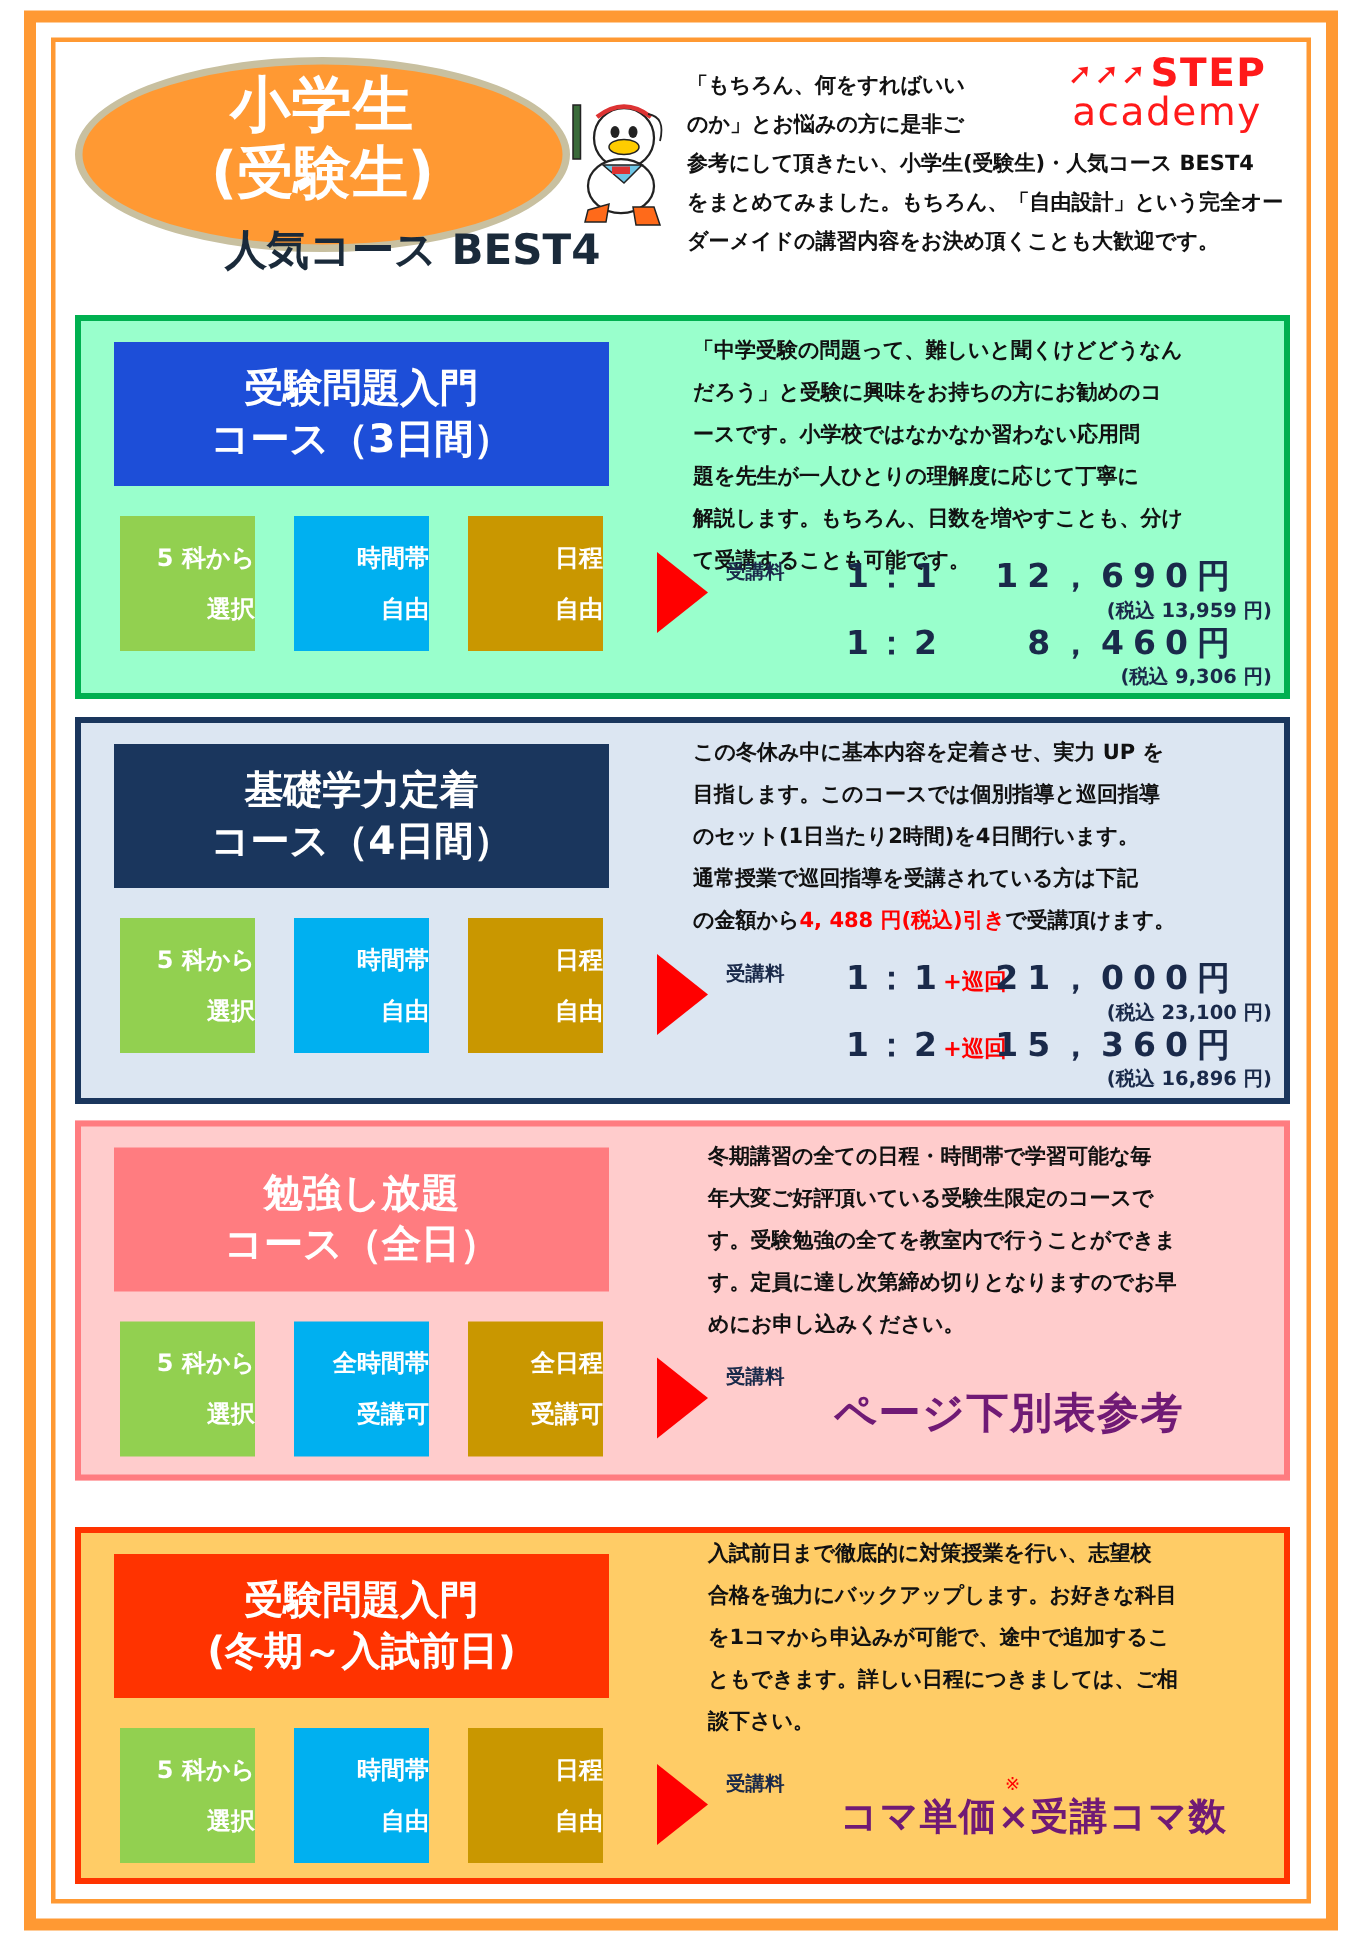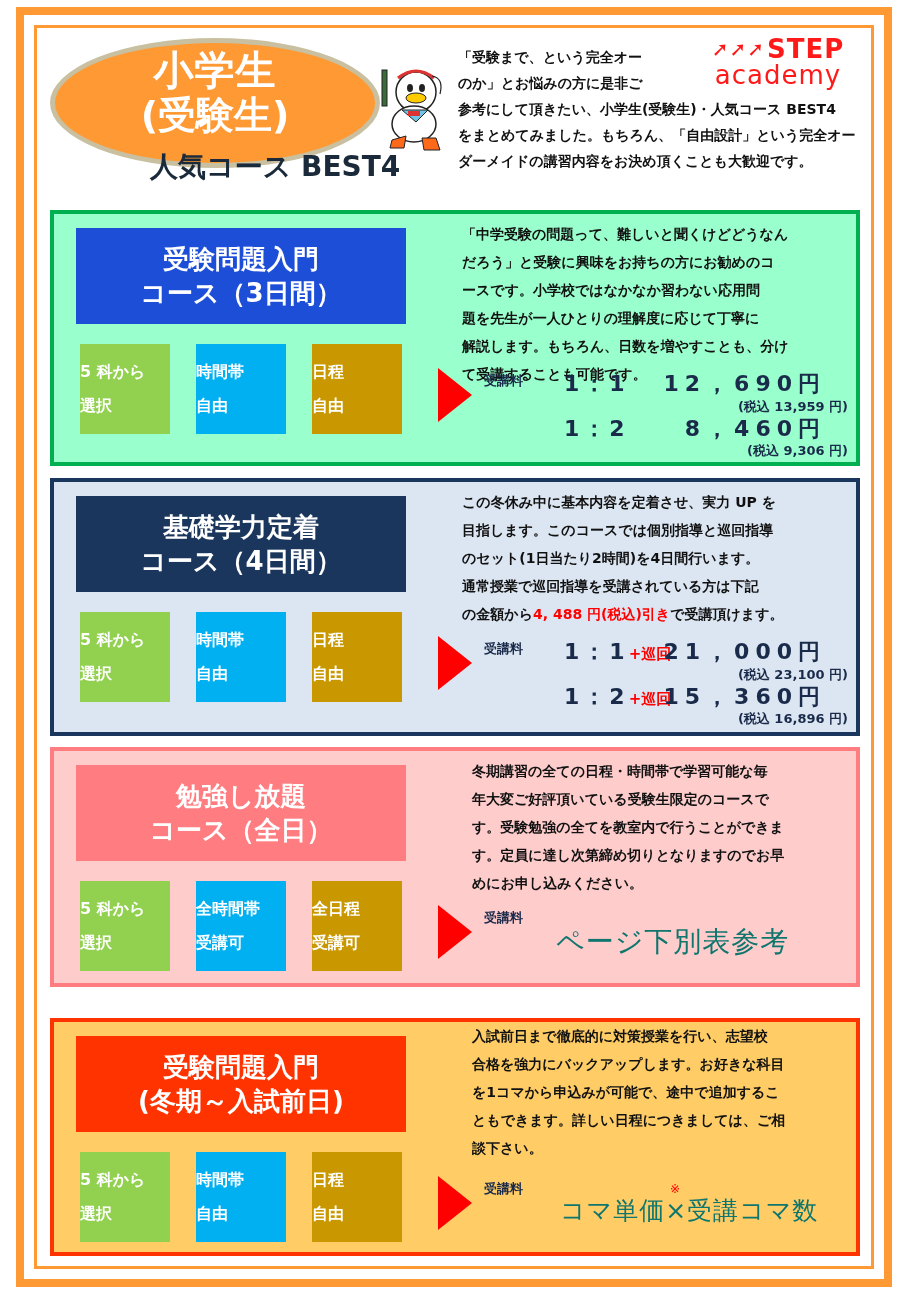--- a/index.html
+++ b/index.html
@@ -23,34 +23,34 @@
   .logo { position: absolute; left: 698px; top: 36px; width: 160px; text-align: center; color: #ff1a1a; }
   .logo .step { font-size: 26px; font-weight: bold; line-height: 26px; letter-spacing: 1px; }
   .logo .acad { font-size: 26px; line-height: 26px; letter-spacing: 1px; }
   .logo .arrows { display: inline-block; vertical-align: top; font-size: 20px; margin-right: 2px; }
 
   
   .card { position: absolute; left: 50px; width: 810px; border: 4px solid; }
   .card-title { position: absolute; left: 22px; width: 330px; height: 96px; color: #fff; font-weight: bold;
     font-size: 26px; line-height: 34px; text-align: center; display: flex; flex-direction: column; justify-content: center; }
   .badge { position: absolute; width: 90px; height: 90px; color: #fff; font-weight: bold; font-size: 16px;
-    line-height: 34px; text-align: left; display: flex; flex-direction: column; justify-content: center; }
+    line-height: 34px; text-align: right; display: flex; flex-direction: column; justify-content: center; }
   .badge.green { background: #92d050; }
   .badge.blue { background: #00b0f0; }
   .badge.gold { background: #c99700; }
   .arrow { position: absolute; width: 0; height: 0; border-top: 27px solid transparent; border-bottom: 27px solid transparent;
     border-left: 34px solid #ff0000; }
   .desc { position: absolute; left: 408px; width: 380px; font-size: 14px; line-height: 28px; font-weight: bold; color: #111; }
   .fee-label { position: absolute; font-weight: bold; font-size: 13px; color: #1a2a4a; }
   .ratio { position: absolute; font-weight: bold; font-size: 22px; color: #1a2a4a; letter-spacing: 4px; }
   .price { position: absolute; font-weight: bold; font-size: 22px; color: #1a2a4a; letter-spacing: 6px; text-align: right; }
   .tax { position: absolute; font-weight: bold; font-size: 13px; color: #1a2a4a; text-align: right; margin-left: 44px; }
   .plus { color: #ff0000; font-size: 15px; letter-spacing: 0; }
   .red { color: #ff0000; }
-  .big-red { position: absolute; font-weight: normal; font-size: 28px; color: #0f766e; letter-spacing: 1px; }
+  .big-red { position: absolute; font-weight: bold; font-size: 28px; color: #701a75; letter-spacing: 1px; }
   .note-mark { position: absolute; font-size: 12px; color: #ff0000; }
 
   .c1 { top: 210px; height: 256px; background: #99ffcc; border-color: #00b050; }
   .c1 .card-title { background: #1d4ed8; }
   .c2 { top: 478px; height: 258px; background: #dce6f2; border-color: #1a365d; }
   .c2 .card-title { background: #1a365d; }
   .c3 { top: 747px; height: 240px; background: #ffcccc; border-color: #ff7c80; }
   .c3 .card-title { background: #ff7c80; }
   .c4 { top: 1018px; height: 238px; background: #ffcc66; border-color: #ff3300; }
   .c4 .card-title { background: #ff3300; }
@@ -80,21 +80,21 @@
   <path d="M14 76 L28 72 L26 84 L12 84 Z" fill="#ff6a1a" stroke="#222" stroke-width="1"></path>
   <path d="M44 74 L58 74 L62 86 L46 86 Z" fill="#ff6a1a" stroke="#222" stroke-width="1"></path>
 </svg>
 
 <div class="logo">
   <div class="step"><span class="arrows">➚➚➚</span><span>STEP</span></div>
   <div class="acad">academy</div>
 </div>
 
 <div class="intro">
-  <span class="l1">「受験まで、という完全オー</span>
+  <span class="l1">「もちろん、何をすればいい</span>
   <span class="l1">のか」とお悩みの方に是非ご</span>
   <span style="display:block">参考にして頂きたい、小学生(受験生)・人気コース BEST4</span>
   <span style="display:block">をまとめてみました。もちろん、「自由設計」という完全オー</span>
   <span style="display:block">ダーメイドの講習内容をお決め頂くことも大歓迎です。</span>
 </div>
 
 <div class="card c1">
   <div class="card-title" style="top:14px;">
     <span>受験問題入門</span>
     <span>コース（3日間）</span>

